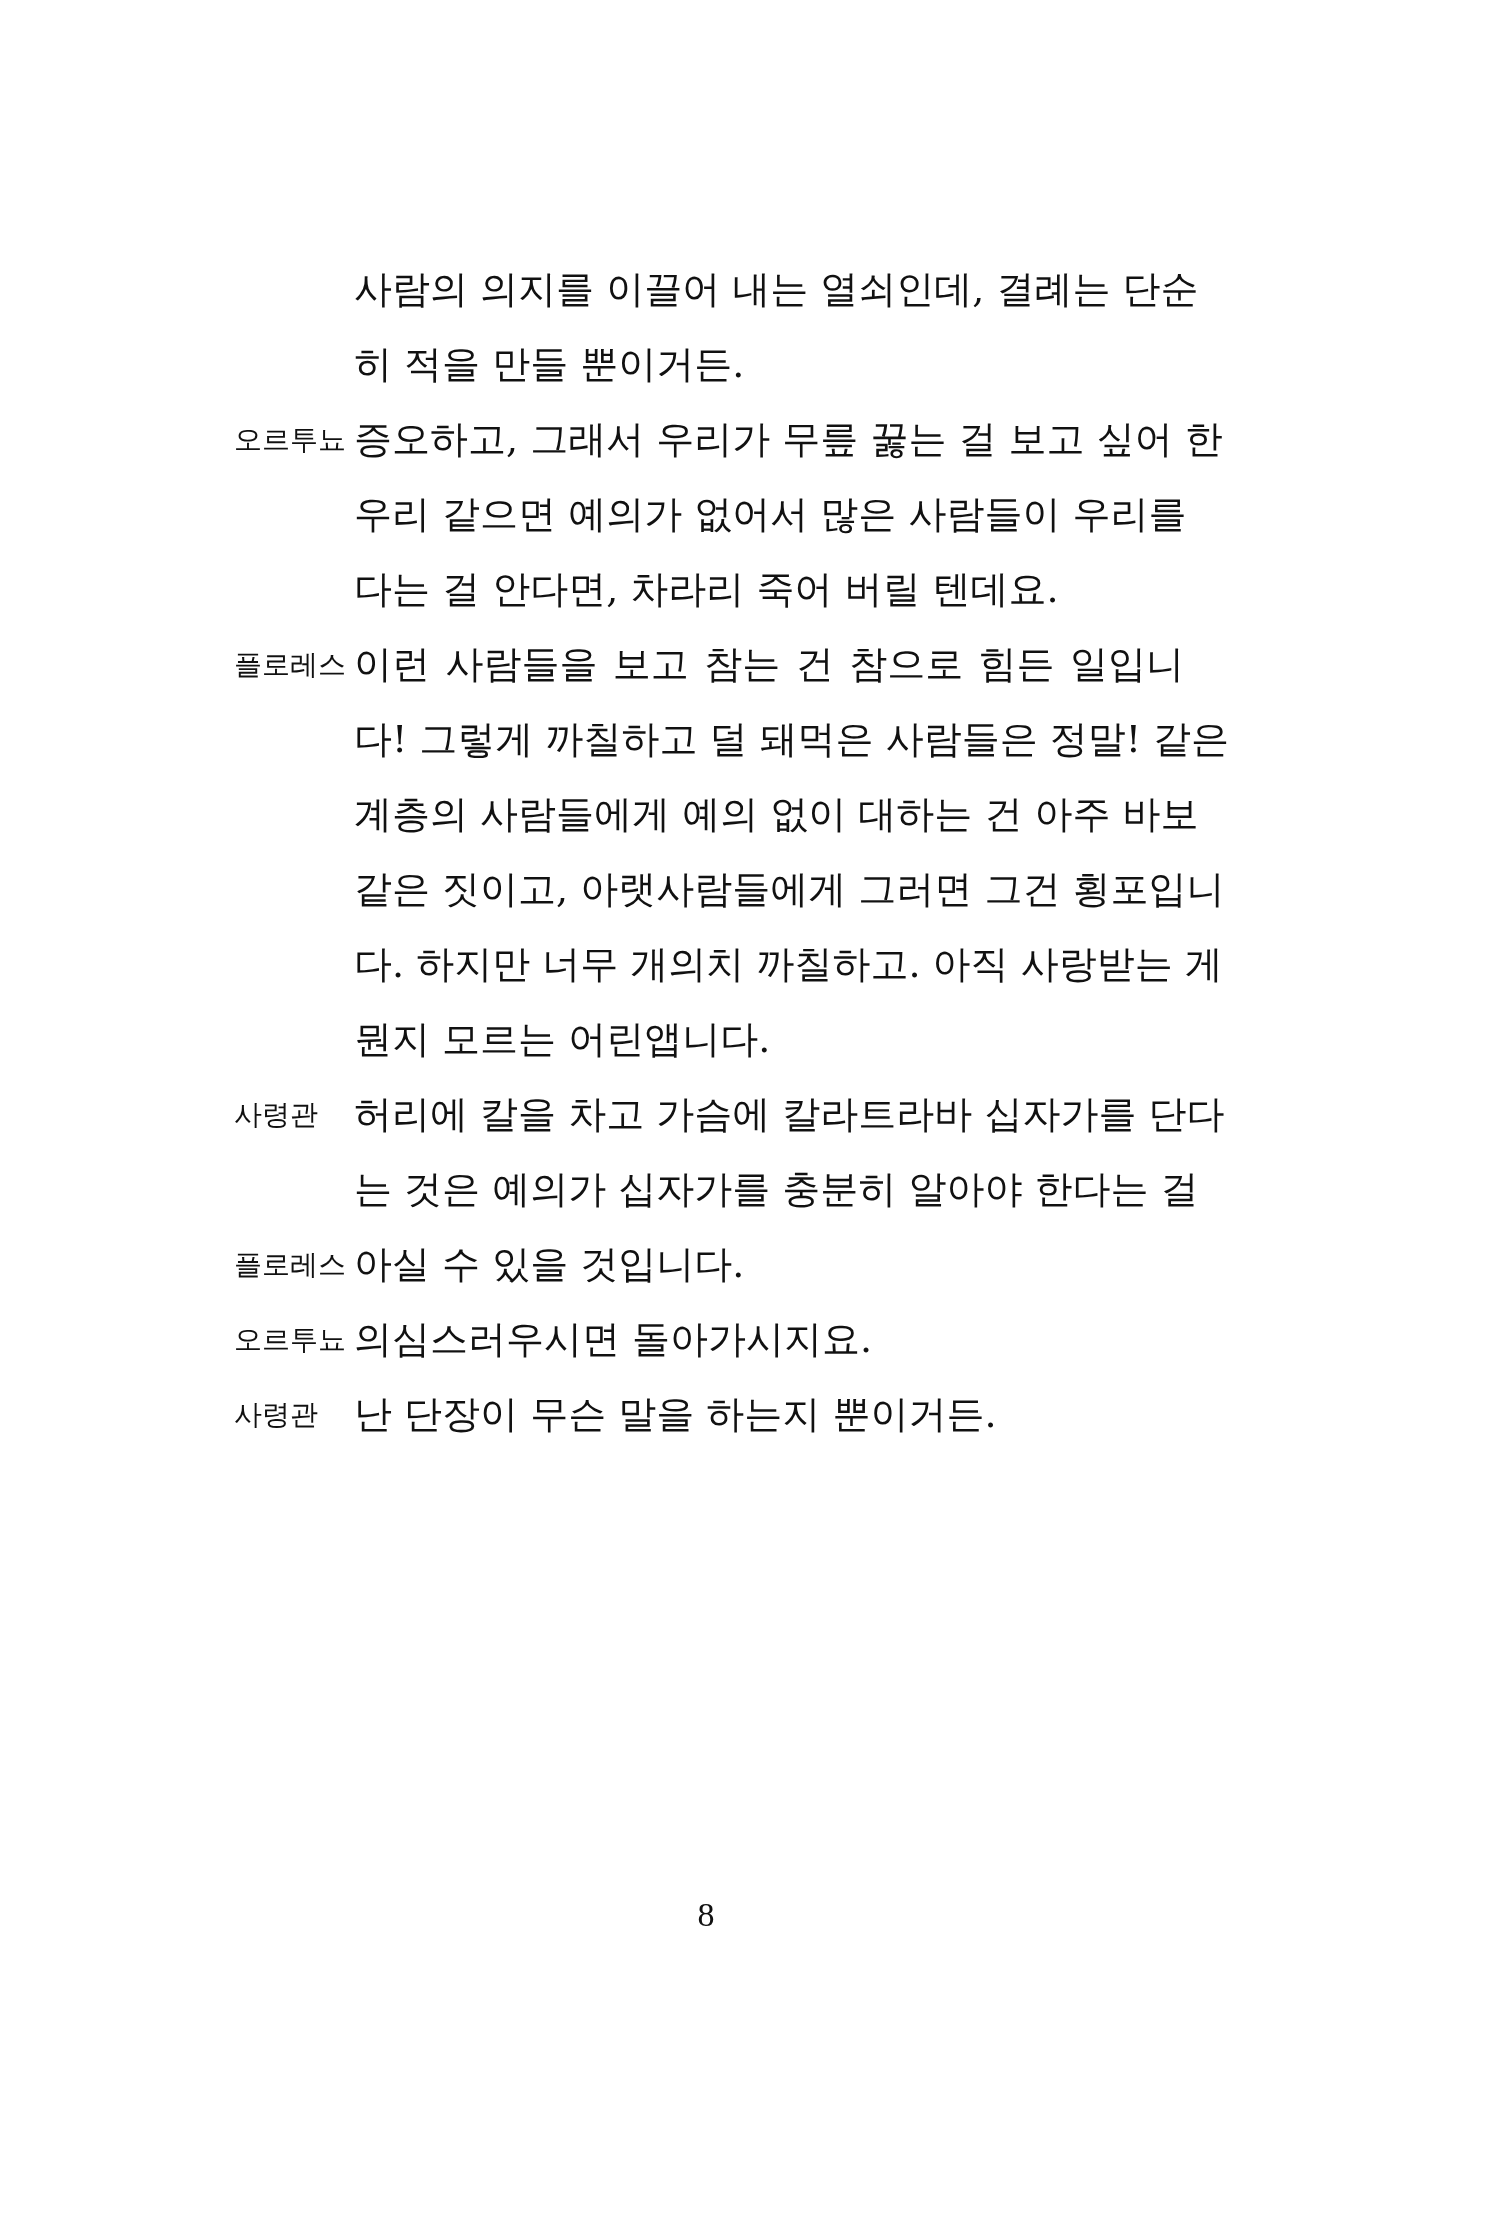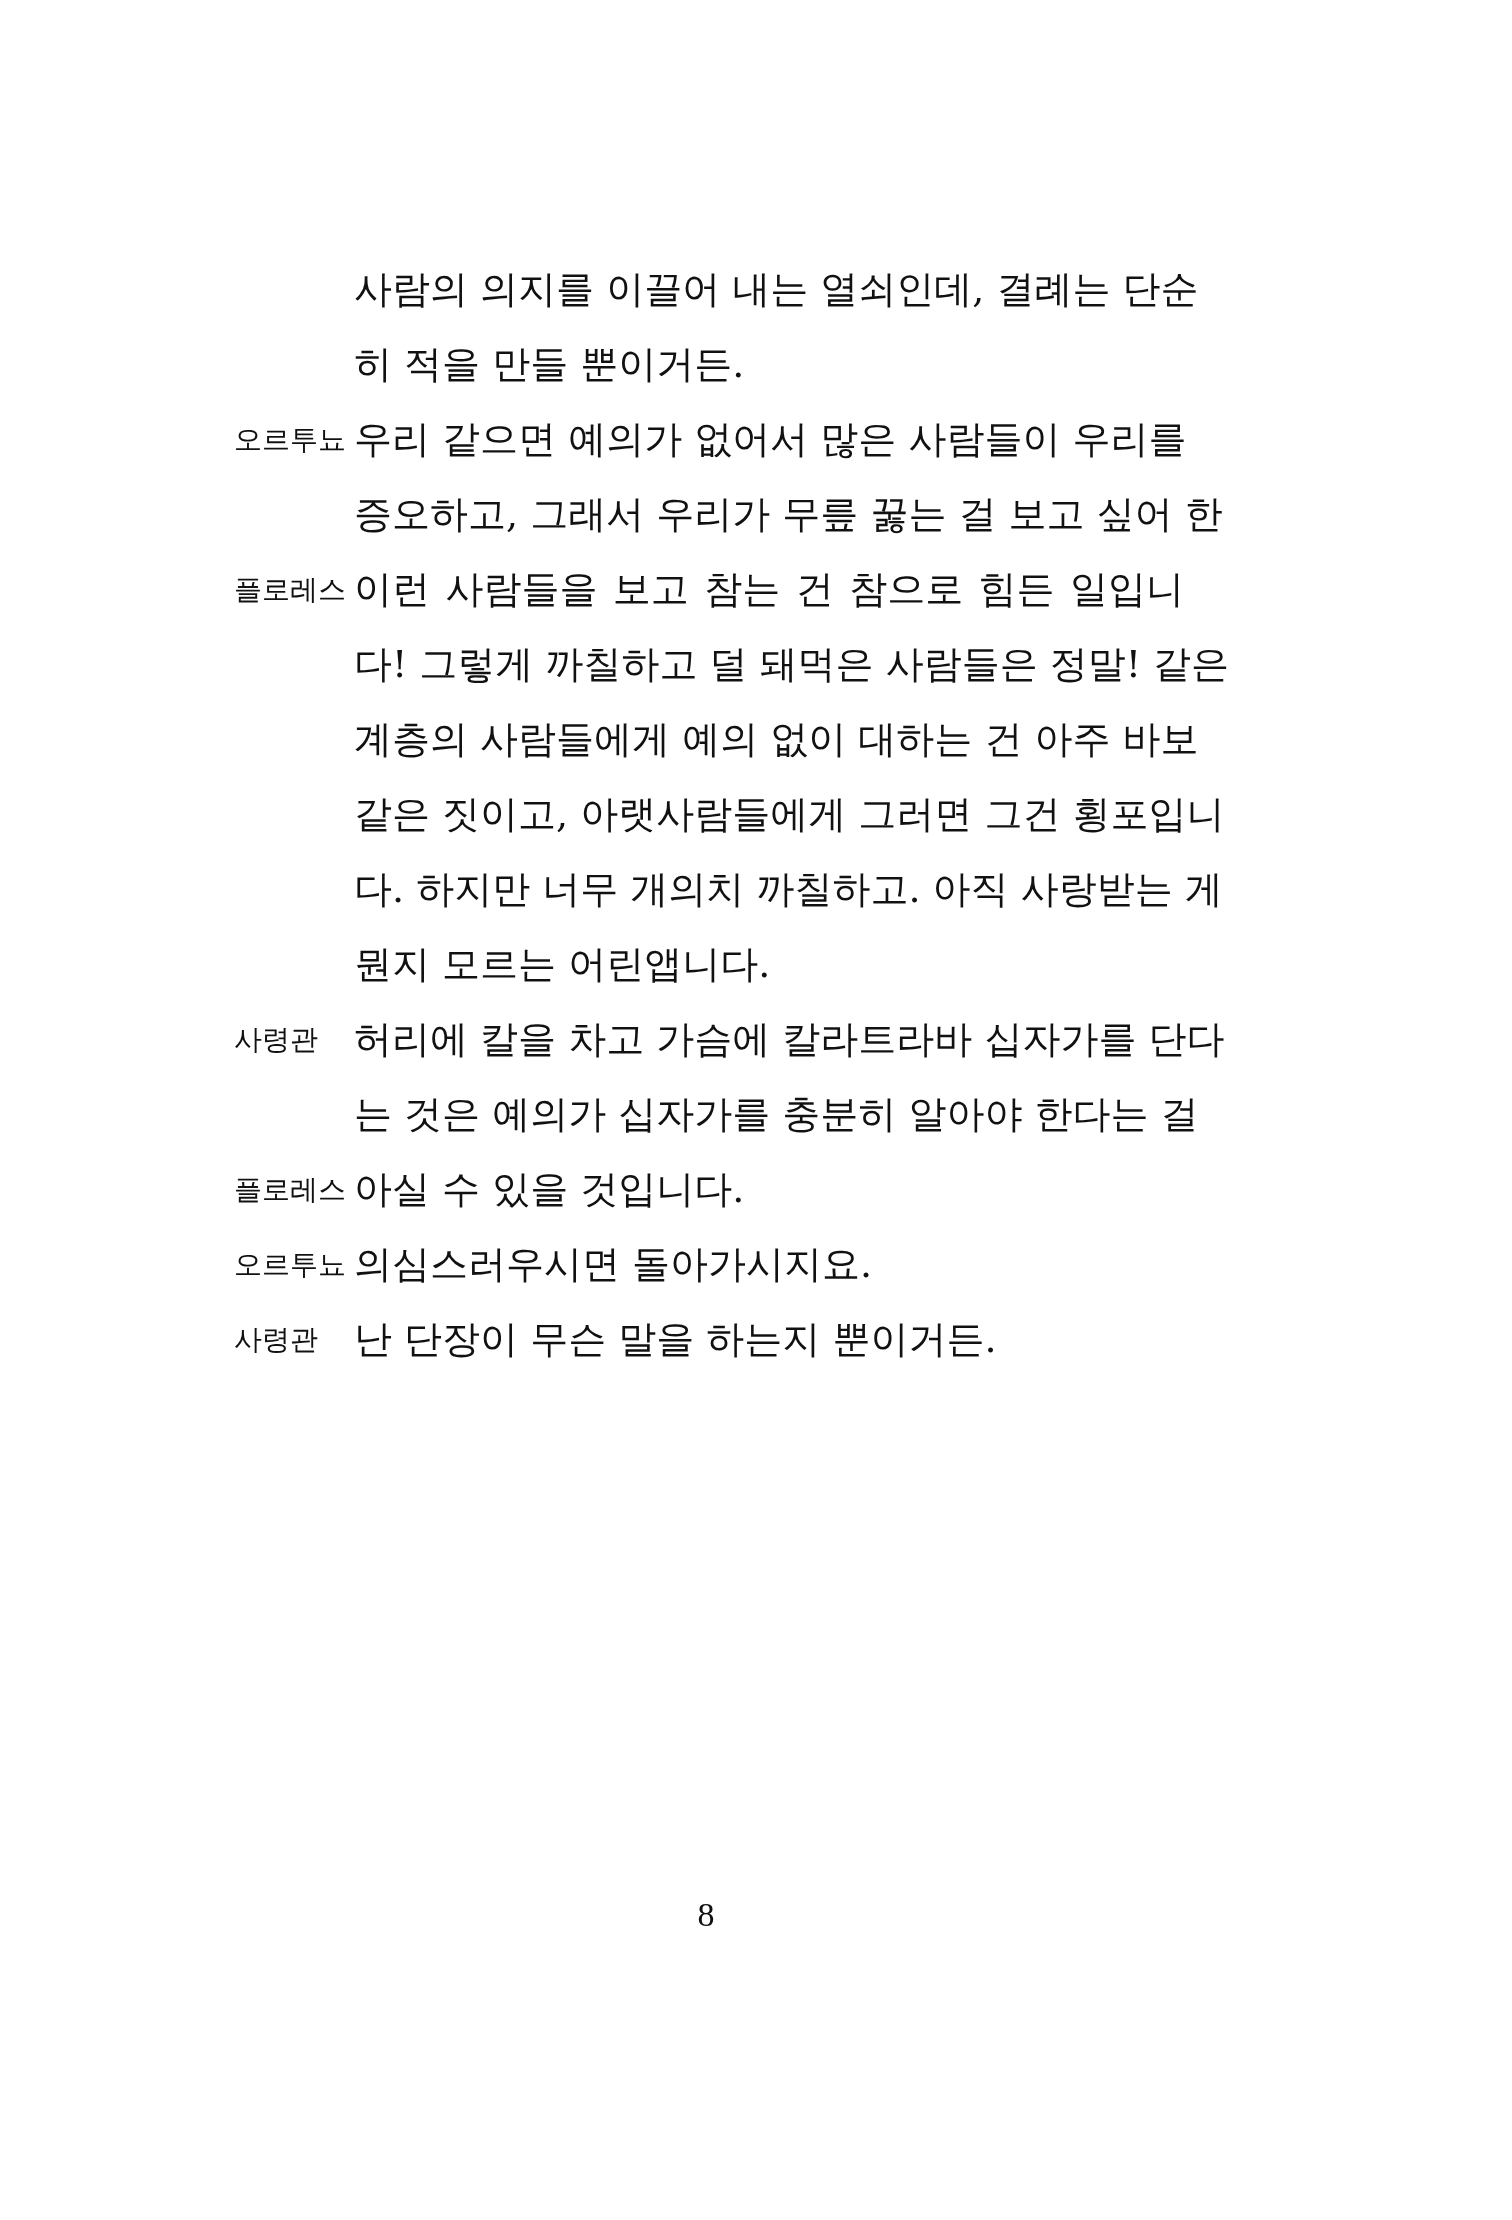--- a/index.html
+++ b/index.html
@@ -72,22 +72,23 @@
 <div class="page">
   <div class="script">
 
     <div class="entry">
       <span class="line">사람의 의지를 이끌어 내는 열쇠인데, 결례는 단순</span>
       <span class="line last">히 적을 만들 뿐이거든.</span>
     </div>
 
     <div class="entry">
       <span class="speaker">오르투뇨</span>
+      <span class="line">증오하고, 그래서 우리가 무릎 꿇는 걸 보고 싶어 한</span>
       <span class="line">우리 같으면 예의가 없어서 많은 사람들이 우리를</span>
-      <span class="line">증오하고, 그래서 우리가 무릎 꿇는 걸 보고 싶어 한</span>
+      <span class="line last">다는 걸 안다면, 차라리 죽어 버릴 텐데요.</span>
     </div>
 
     <div class="entry">
       <span class="speaker">플로레스</span>
       <span class="line">이런 사람들을 보고 참는 건 참으로 힘든 일입니</span>
       <span class="line">다! 그렇게 까칠하고 덜 돼먹은 사람들은 정말! 같은</span>
       <span class="line">계층의 사람들에게 예의 없이 대하는 건 아주 바보</span>
       <span class="line">같은 짓이고, 아랫사람들에게 그러면 그건 횡포입니</span>
       <span class="line">다. 하지만 너무 개의치 까칠하고. 아직 사랑받는 게</span>
       <span class="line last">뭔지 모르는 어린앱니다.</span>

